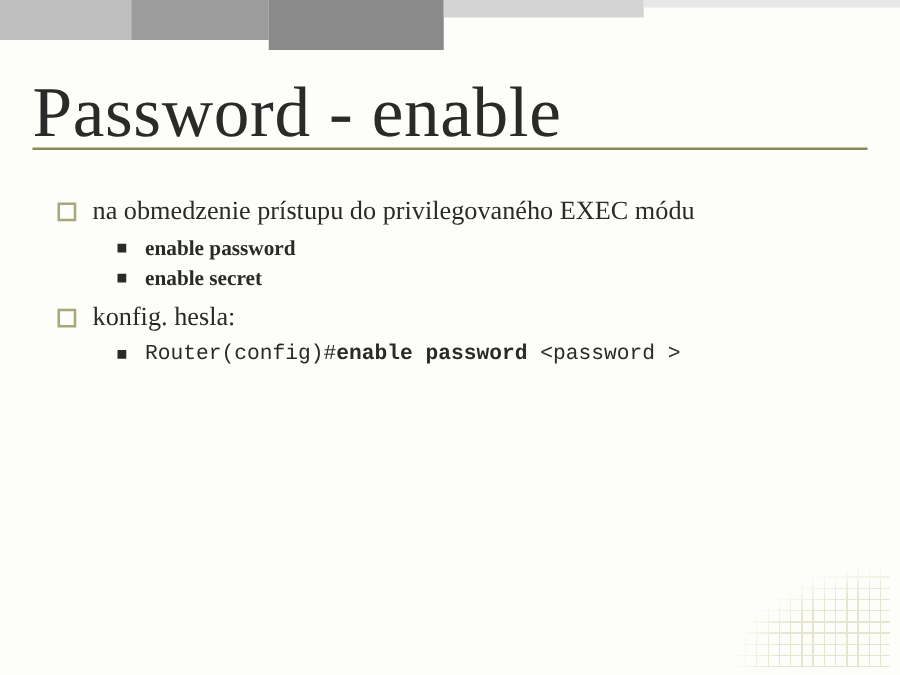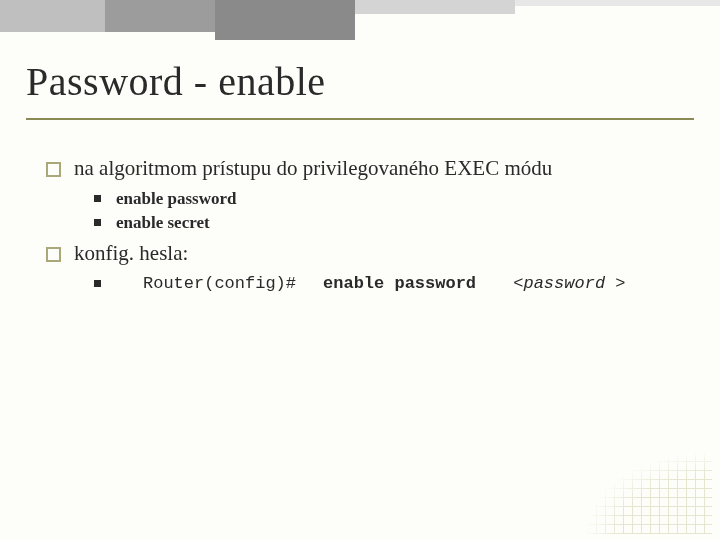--- a/index.html
+++ b/index.html
@@ -20,21 +20,21 @@
   .banner .b1 { position:absolute; left:0;   top:0; width:105px; height:32px; background:#bfbfbf; }
   .banner .b2 { position:absolute; left:105px; top:0; width:110px; height:32px; background:#9c9c9c; }
   .banner .b3 { position:absolute; left:215px; top:0; width:140px; height:40px; background:#8a8a8a; }
   .banner .b4 { position:absolute; left:355px; top:0; width:160px; height:14px; background:#d4d4d4; }
   .banner .b5 { position:absolute; left:515px; top:0; width:205px; height:6px;  background:#e7e7e7; }
 
   .title {
     position: absolute;
     left: 26px;
     top: 58px;
-    font-size: 40px;
+    font-size: 57px;
     font-weight: 400;
     letter-spacing: 0.5px;
   }
   .rule {
     position: absolute;
     left: 26px;
     top: 118px;
     width: 668px;
     height: 2px;
     background: #8a8a55;
@@ -89,23 +89,23 @@
   }
   ul.lvl2.sub2 > li {
     font-weight: bold;
   }
   ul.lvl2.code > li {
     font-family: "Courier New", Courier, monospace;
     font-weight: normal;
     font-size: 17px;
     white-space: nowrap;
   }
-  .mono { font-family: "Courier New", Courier, monospace; margin-left: 27px; }
+  .mono { font-family: "Courier New", Courier, monospace; }
   .kw { font-weight: bold; }
-  .param { font-style: italic; }
+  .param { }
 
   
   .deco {
     position: absolute;
     right: 8px;
     bottom: 6px;
     width: 170px;
     height: 110px;
     opacity: 0.5;
     background:
@@ -125,21 +125,21 @@
     <div class="b4"></div>
     <div class="b5"></div>
 </div>
 
 <h1 class="title">Password - enable</h1>
 <div class="rule"></div>
 
 <div class="content">
   <ul class="lvl1">
     <li>
-      <span>na algoritmom prístupu do privilegovaného EXEC módu</span>
+      <span>na obmedzenie prístupu do privilegovaného EXEC módu</span>
       <ul class="lvl2 sub2">
         <li>enable password</li>
         <li>enable secret</li>
       </ul>
     </li>
 
 
 
     <li>
       <span>konfig. hesla:</span>

